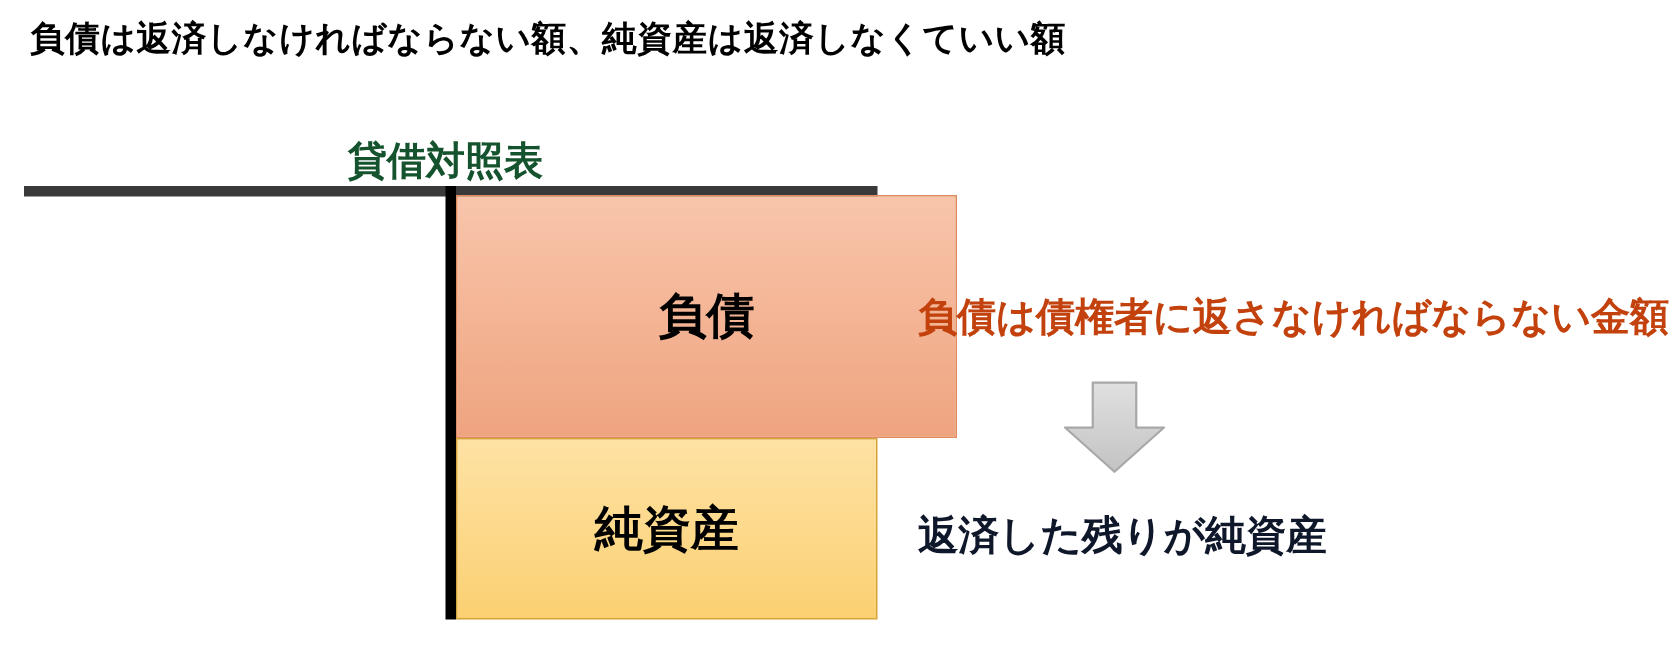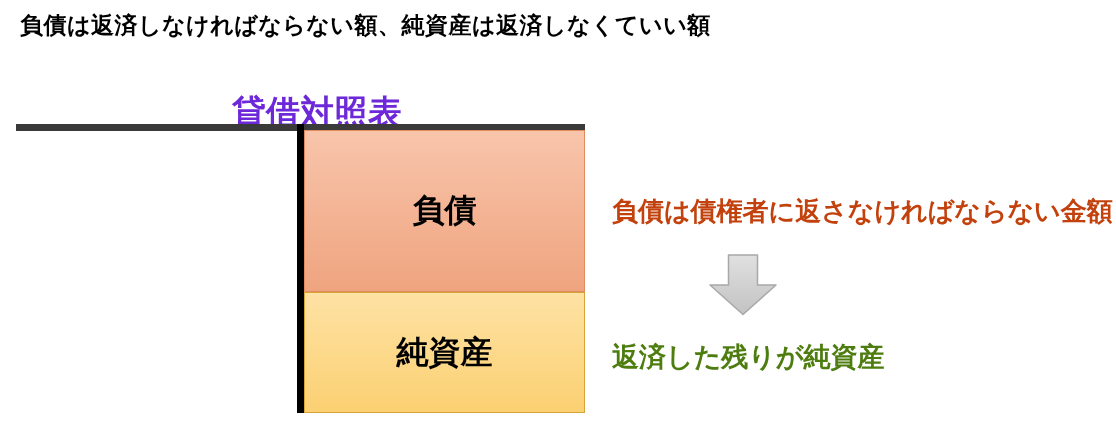--- a/index.html
+++ b/index.html
@@ -15,22 +15,22 @@
   .page-title {
     left: 20px; top: 10px;
     font-size: 23px; font-weight: bold;
     color: #000000;
     letter-spacing: 0.5px;
     white-space: nowrap;
   }
 
   .bs-heading {
     left: 232px; top: 90px;
-    font-size: 34px; font-weight: bold;
-    color: #6d28d9;
+    font-size: 26px; font-weight: bold;
+    color: #14532d;
     white-space: nowrap;
   }
 
   .bs-diagram {
     left: 16px; top: 124px;
     width: 569px; height: 289px;
   }
   .bs-topbar {
     left: 0; top: 0; width: 569px; height: 7px;
     background: #3a3a3a;
@@ -43,21 +43,21 @@
     display: flex; align-items: center; justify-content: center;
     font-weight: bold; color: #000000;
     font-size: 32px;
   }
   .bs-assets {
     left: 0; top: 6px; width: 281px; height: 283px;
     background: linear-gradient(#bdd3ee, #9fbfe2);
     border: 1px solid #7d9fc7;
   }
   .bs-liabilities {
-    left: 288px; top: 6px; width: 281px; height: 162px;
+    left: 288px; top: 6px; width: 334px; height: 162px;
     background: linear-gradient(#f8c5ab, #efa47f);
     border: 1px solid #e08a5e;
   }
   .bs-netassets {
     left: 288px; top: 168px; width: 281px; height: 121px;
     background: linear-gradient(#fee2a4, #fbd072);
     border: 1px solid #d6a437;
     text-align: center;
   }
 
@@ -67,21 +67,21 @@
     color: #c2410c;
     white-space: nowrap;
   }
   .arrow-wrap {
     left: 708px; top: 254px;
     width: 70px; height: 63px;
   }
   .note-netassets {
     left: 612px; top: 339px;
     font-size: 27px; font-weight: bold;
-    color: #4d7c0f;
+    color: #0f172a;
     white-space: nowrap;
   }
 </style>
 </head>
 <body>
 
 <div class="abs page-title">負債は返済しなければならない額、純資産は返済しなくていい額</div>
 
 <div class="abs bs-heading">貸借対照表</div>
 

